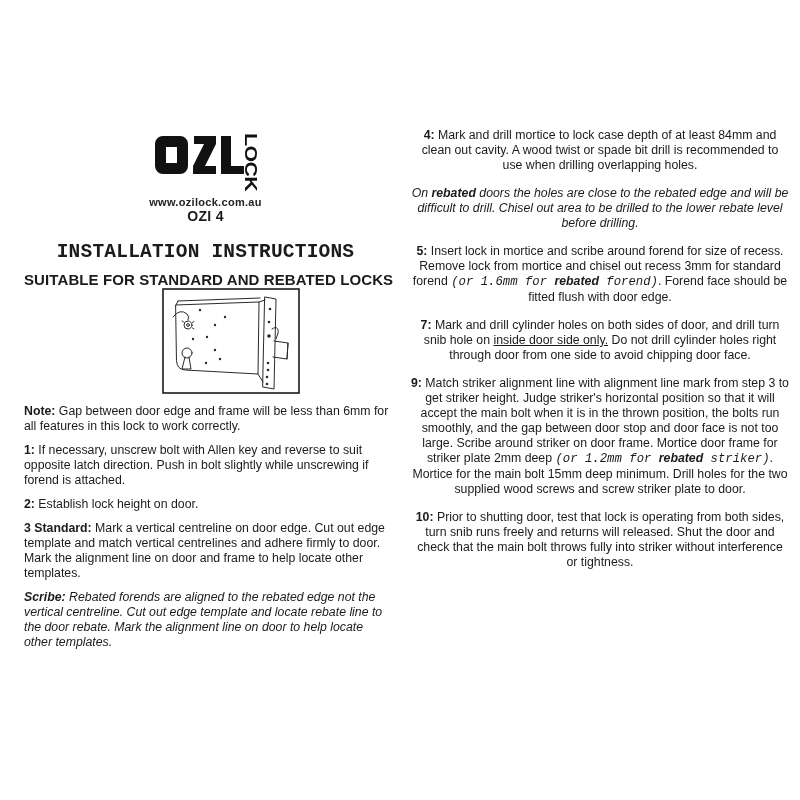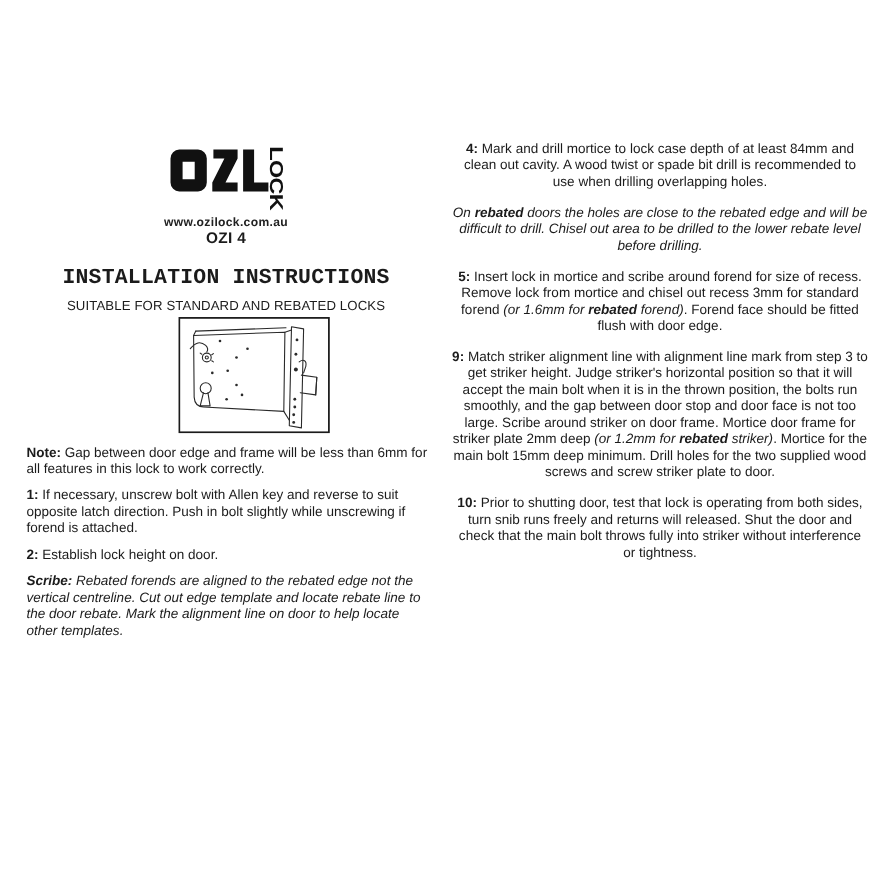--- a/index.html
+++ b/index.html
@@ -6,31 +6,31 @@
   .page {
     position:relative; width:800px; height:800px; background:#ffffff;
     color:#1b1b1b; font-family:"Liberation Sans", sans-serif; overflow:hidden;
   }
   
   .header-left { position:absolute; left:24px; top:131px; width:363px; text-align:center; }
   .logo-svg { display:block; margin:0 auto; }
   .website { font-size:11px; letter-spacing:.3px; margin-top:1px; font-weight:bold; color:#222; }
   .model { font-size:14px; font-weight:bold; margin-top:0; letter-spacing:.3px; }
   .title { font-size:19.5px; font-weight:bold; margin-top:17px; letter-spacing:.2px; white-space:nowrap;font-family:Liberation Mono, monospace; }
-  .subtitle { font-size:12px; font-weight:normal; margin-top:8px; letter-spacing:.1px; white-space:nowrap; }
+  .subtitle { font-size:15px; font-weight:bold; margin-top:8px; letter-spacing:.1px; white-space:nowrap; }
   
   .diagram { position:absolute; left:162px; top:288px; }
   
   .textcol { position:absolute; font-size:12.3px; line-height:15px; }
   .col-left-text { left:24px; top:404px; width:370px; }
   .col-right-text { left:411px; top:128px; width:378px;text-align:center; }
   .p { margin:0 0 9px 0; }
   .col-right-text .p { margin:0 0 13px 0; }
   .lbl { font-weight:bold; }
-  .it { font-style:italic; }
+  .it { font-style:italic;font-family:Liberation Mono, monospace; }
   .bi { font-weight:bold; font-style:italic; }
   .ul { text-decoration:underline; }
   .ital-par { font-style:italic; }
 </style>
 </head>
 <body>
 
 <div class="page">
 
   <div class="header-left">
@@ -101,32 +101,34 @@
     </svg>
   </div>
 
   <div class="textcol col-left-text">
     <p class="p"><span class="lbl">Note:</span><span> Gap between door edge and frame will be less than 6mm for all features in this lock to work correctly.</span></p>
 
     <p class="p"><span class="lbl">1:</span><span> If necessary, unscrew bolt with Allen key and reverse to suit opposite latch direction. Push in bolt slightly while unscrewing if forend is attached.</span></p>
 
     <p class="p"><span class="lbl">2:</span><span> Establish lock height on door.</span></p>
 
+    <p class="p"><span class="lbl">3 Standard:</span><span> Mark a vertical centreline on door edge. Cut out edge template and match vertical centrelines and adhere firmly to door. Mark the alignment line on door and frame to help locate other templates.</span></p>
 
     <p class="p ital-par"><span class="bi">Scribe:</span><span> Rebated forends are aligned to the rebated edge not the vertical centreline. Cut out edge template and locate rebate line to the door rebate. Mark the alignment line on door to help locate other templates.</span></p>
   </div>
 
   <div class="textcol col-right-text">
     <p class="p"><span class="lbl">4:</span><span> Mark and drill mortice to lock case depth of at least 84mm and clean out cavity. A wood twist or spade bit drill is recommended to use when drilling overlapping holes.</span></p>
 
     <p class="p ital-par"><span>On </span><span class="bi">rebated</span><span> doors the holes are close to the rebated edge and will be difficult to drill. Chisel out area to be drilled to the lower rebate level before drilling.</span></p>
 
     <p class="p"><span class="lbl">5:</span><span> Insert lock in mortice and scribe around forend for size of recess. Remove lock from mortice and chisel out recess 3mm for standard forend </span><span class="it">(or 1.6mm for </span><span class="bi">rebated</span><span class="it"> forend)</span><span>. Forend face should be fitted flush with door edge.</span></p>
 
 
+    <p class="p"><span class="lbl">7:</span><span> Mark and drill cylinder holes on both sides of door, and drill turn snib hole on </span><span class="ul">inside door side only.</span><span> Do not drill cylinder holes right through door from one side to avoid chipping door face.</span></p>
 
 
     <p class="p"><span class="lbl">9:</span><span> Match striker alignment line with alignment line mark from step 3 to get striker height. Judge striker's horizontal position so that it will accept the main bolt when it is in the thrown position, the bolts run smoothly, and the gap between door stop and door face is not too large. Scribe around striker on door frame. Mortice door frame for striker plate 2mm deep </span><span class="it">(or 1.2mm for </span><span class="bi">rebated</span><span class="it"> striker)</span><span>. Mortice for the main bolt 15mm deep minimum. Drill holes for the two supplied wood screws and screw striker plate to door.</span></p>
 
     <p class="p"><span class="lbl">10:</span><span> Prior to shutting door, test that lock is operating from both sides, turn snib runs freely and returns will released. Shut the door and check that the main bolt throws fully into striker without interference or tightness.</span></p>
   </div>
 
 </div>
 
 </body></html>

